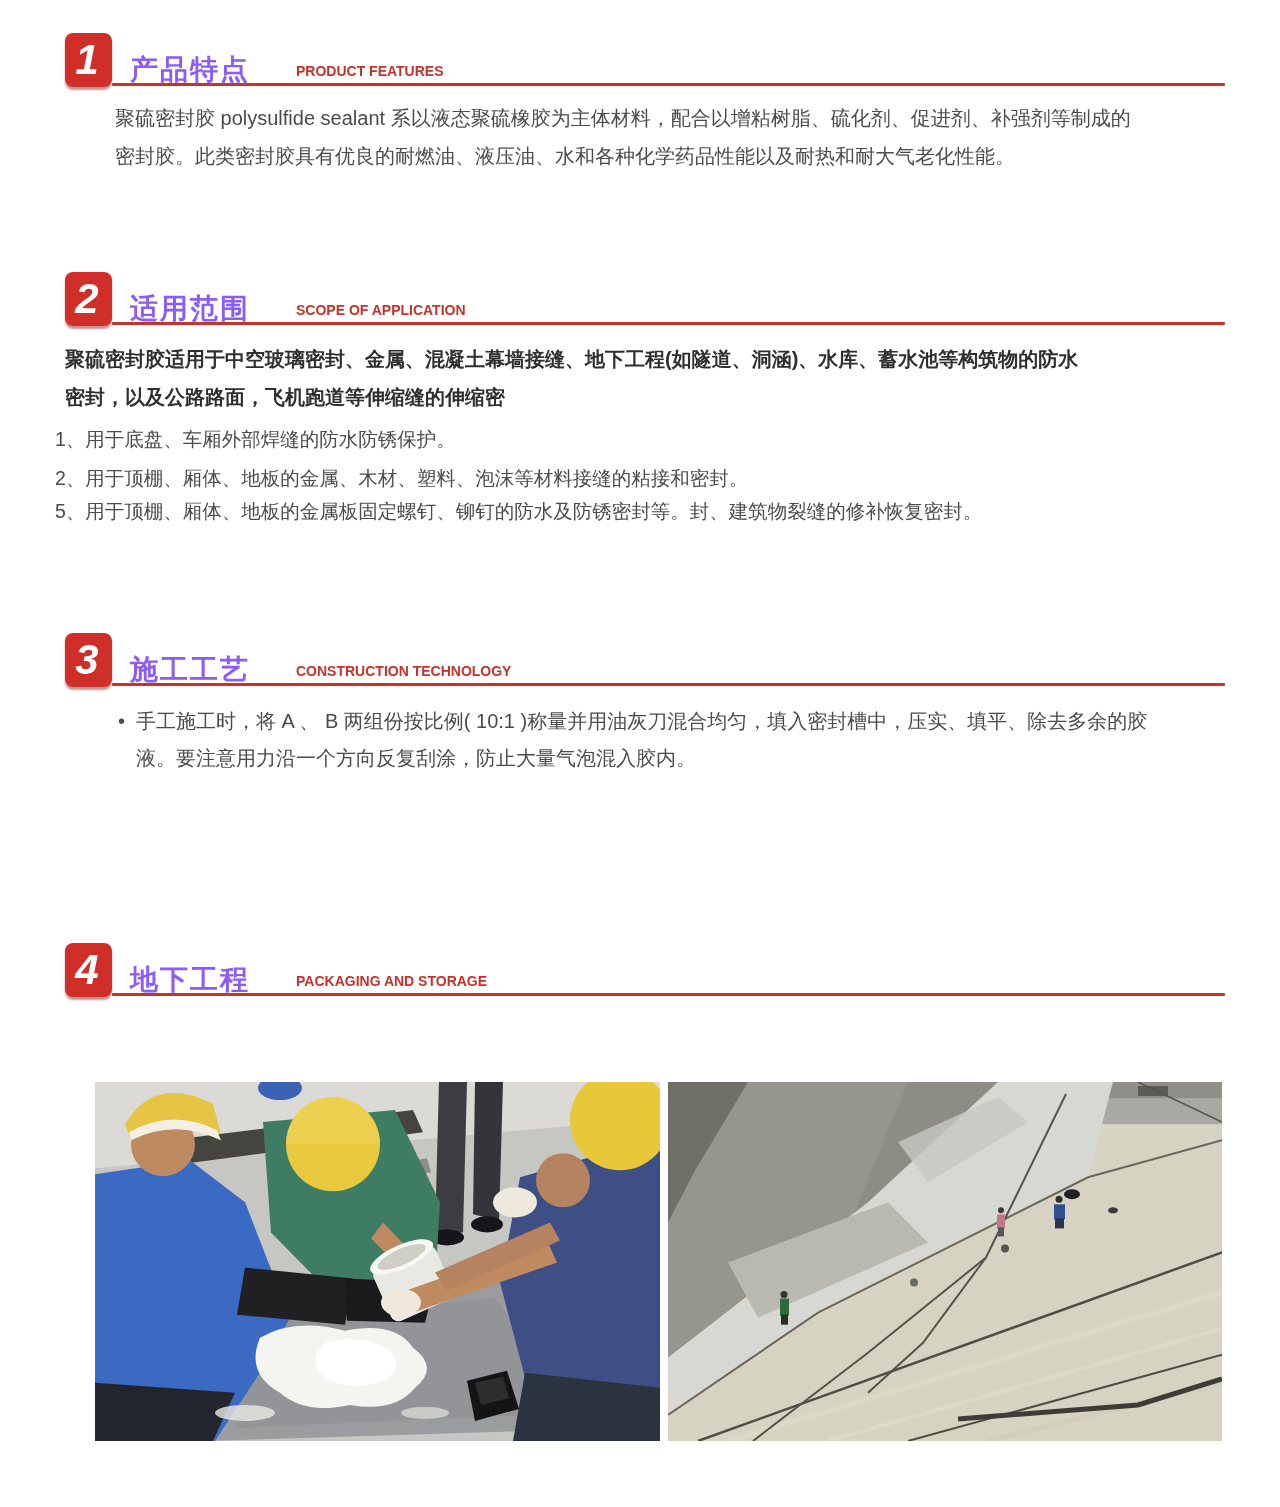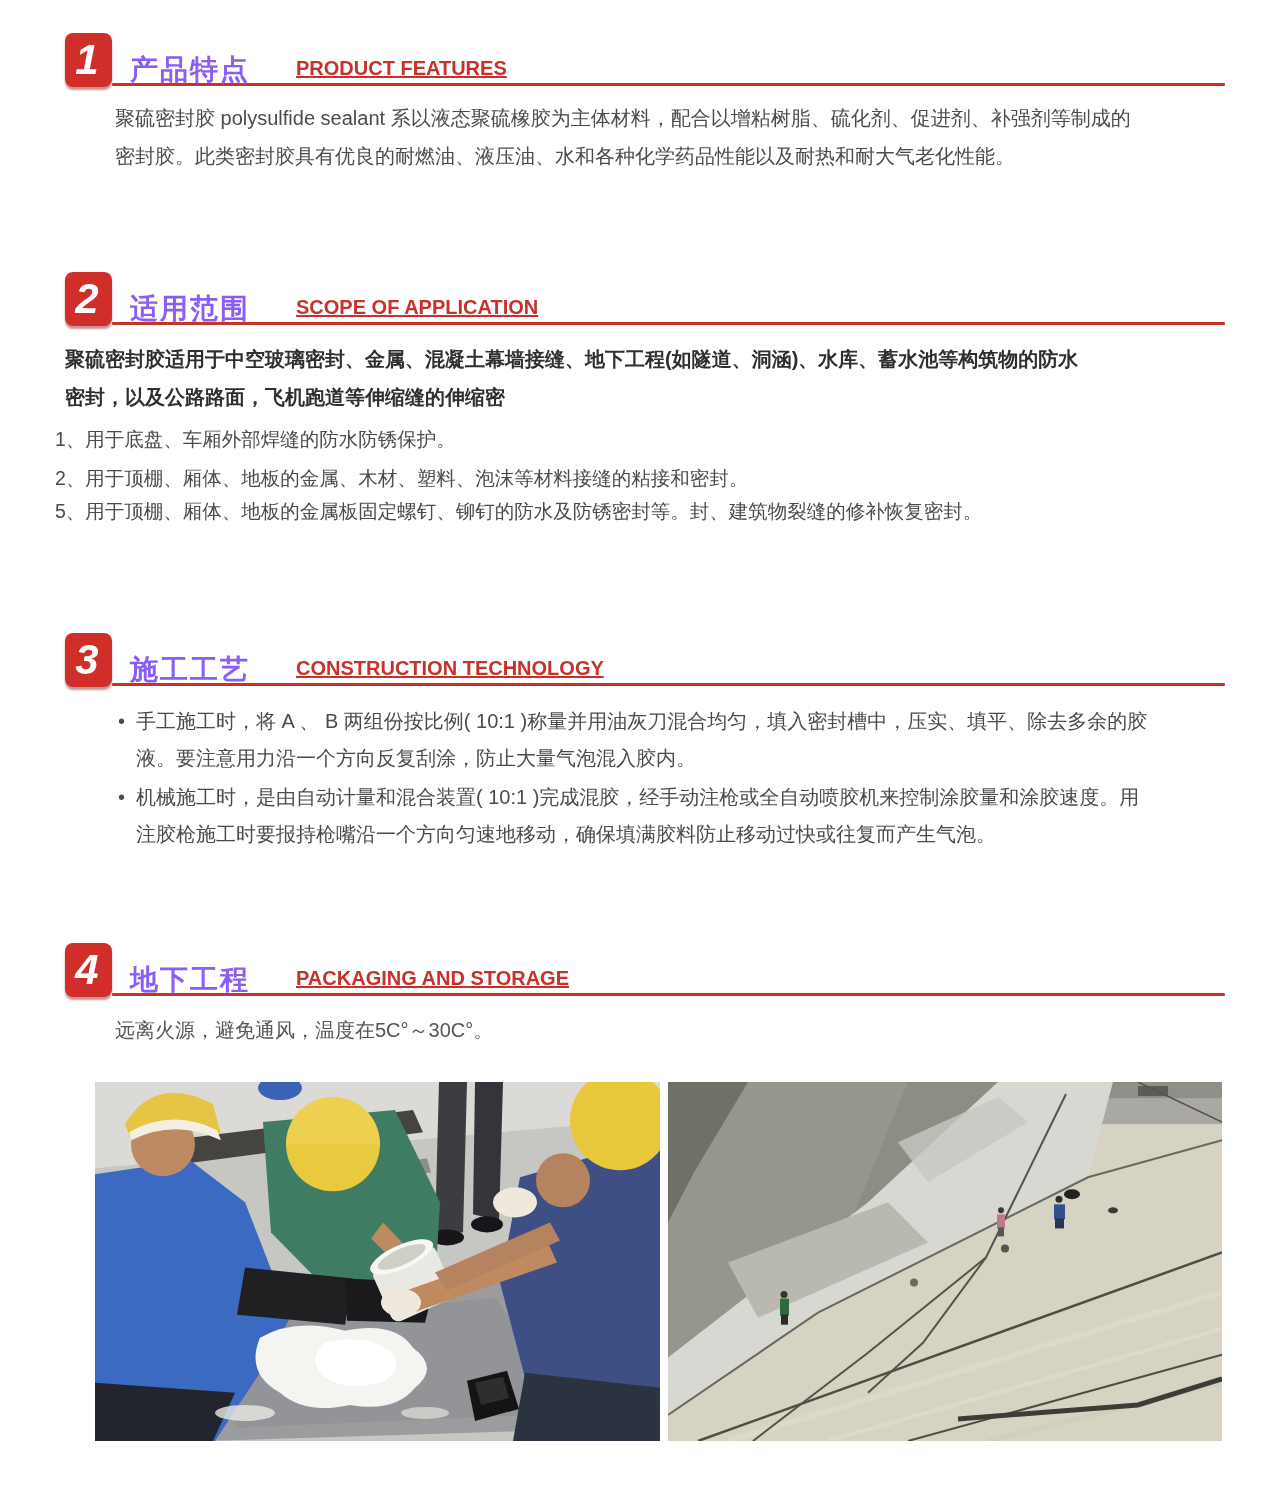--- a/index.html
+++ b/index.html
@@ -23,22 +23,22 @@
     z-index:2;
   }
   .rule{position:absolute;left:112px;right:55px;bottom:1px;height:3px;background:#c5332b;border-radius:1px;}
   .tzh{
     position:absolute;left:130px;bottom:3px;
     font-size:28px;font-weight:700;color:#8b5cf6;
     letter-spacing:2px;line-height:1;
   }
   .ten{
     position:absolute;left:296px;bottom:9px;
-    font-size:20px;font-weight:700;color:#c73129;
-    line-height:1;letter-spacing:0;text-decoration:underline;
+    font-size:14px;font-weight:700;color:#c73129;
+    line-height:1;letter-spacing:0;
   }
   .body-text{
     margin:12px 0 0 0;
     padding:0 108px 0 115px;
     font-size:20px;line-height:38px;color:#4b4b4b;
     white-space:pre-line;
   }
   .lead-text{
     margin:14px 0 0 0;
     padding:0 70px 0 65px;
@@ -109,35 +109,32 @@
       <div class="badge">
         <span>3</span>
       </div>
       <div class="rule"></div>
       <span class="tzh">施工工艺</span>
       <span class="ten">CONSTRUCTION TECHNOLOGY</span>
     </div>
     <ul class="blt-list">
       <li>手工施工时，将 A 、 B 两组份按比例( 10:1 )称量并用油灰刀混合均匀，填入密封槽中，压实、填平、除去多余的胶
 液。要注意用力沿一个方向反复刮涂，防止大量气泡混入胶内。</li>
-      <li>机械施工时，是由自动计量和混合装置( 10:1 )完成混胶，经手动注枪或全自动喷胶机来控制涂胶量和涂胶速度。用
-注胶枪施工时要报持枪嘴沿一个方向匀速地移动，确保填满胶料防止移动过快或往复而产生气泡。</li>
     </ul>
   </section>
 
   <section class="sec" style="top:943px">
     <div class="sec-header">
       <div class="badge">
         <span>4</span>
       </div>
       <div class="rule"></div>
       <span class="tzh">地下工程</span>
       <span class="ten">PACKAGING AND STORAGE</span>
     </div>
-    <p class="storage-text">远离火源，避免通风，温度在5C°～30C°。</p>
   </section>
 
   <div class="photo-row">
 
     <div class="photo" id="photo-left">
       <svg viewBox="0 0 565 358" preserveAspectRatio="none">
         <rect width="565" height="358" fill="#c6c7c3"></rect>
         <polygon points="0,0 565,0 565,36 0,86" fill="#dbdad6"></polygon>
 
         <polygon points="58,60 318,28 328,50 70,84" fill="#45443f"></polygon>

